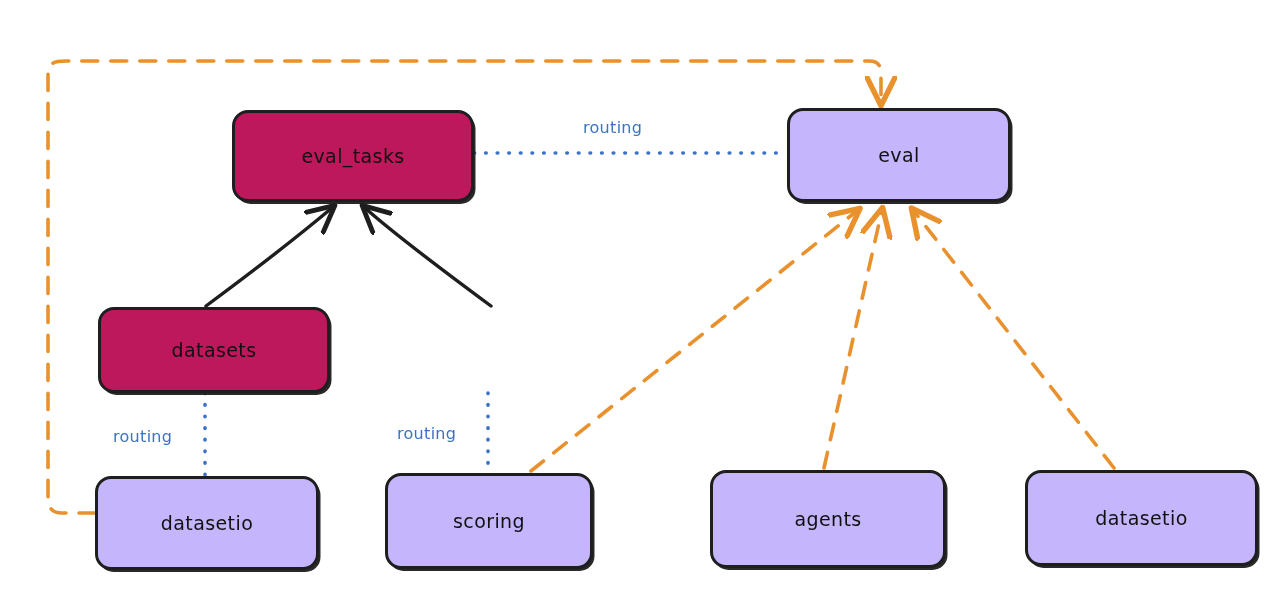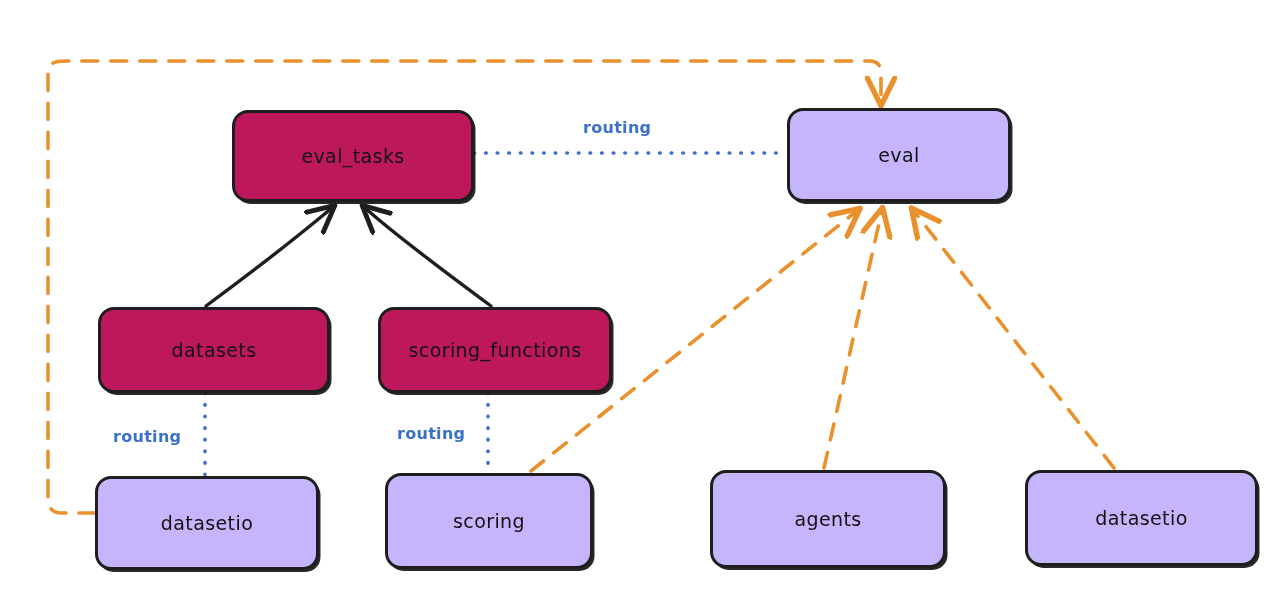--- a/index.html
+++ b/index.html
@@ -40,21 +40,21 @@
     color: #111111;
     font-size: 19px;
     letter-spacing: 0.4px;
     white-space: nowrap;
     font-family: "DejaVu Sans", sans-serif;
   }
   .edge-label {
     position: absolute;
     color: #3b72c8;
     font-size: 16px;
-    font-weight: 700;
+    font-weight: 400;
     letter-spacing: 0.3px;
     white-space: nowrap;
     z-index: 4;
     font-family: "DejaVu Sans", sans-serif;
   }
 </style>
 </head>
 <body>
 
 <div id="canvas">
@@ -93,23 +93,20 @@
   </div>
 
   <div class="node green" style="left:787px; top:108px; width:224px; height:94px;">
     <span class="node-label">eval</span>
   </div>
 
   <div class="node blue" style="left:98px; top:307px; width:232px; height:86px;align-items:center;">
     <span class="node-label">datasets</span>
   </div>
 
-  <div class="node blue" style="left:378px; top:307px; width:234px; height:86px;">
-    <span class="node-label">scoring_functions</span>
-  </div>
 
   <div class="node green" style="left:95px; top:476px; width:224px; height:94px;">
     <span class="node-label">datasetio</span>
   </div>
 
   <div class="node green" style="left:385px; top:473px; width:208px; height:96px;text-align:center;">
     <span class="node-label">scoring</span>
   </div>
 
   <div class="node green" style="left:710px; top:470px; width:236px; height:98px;">

